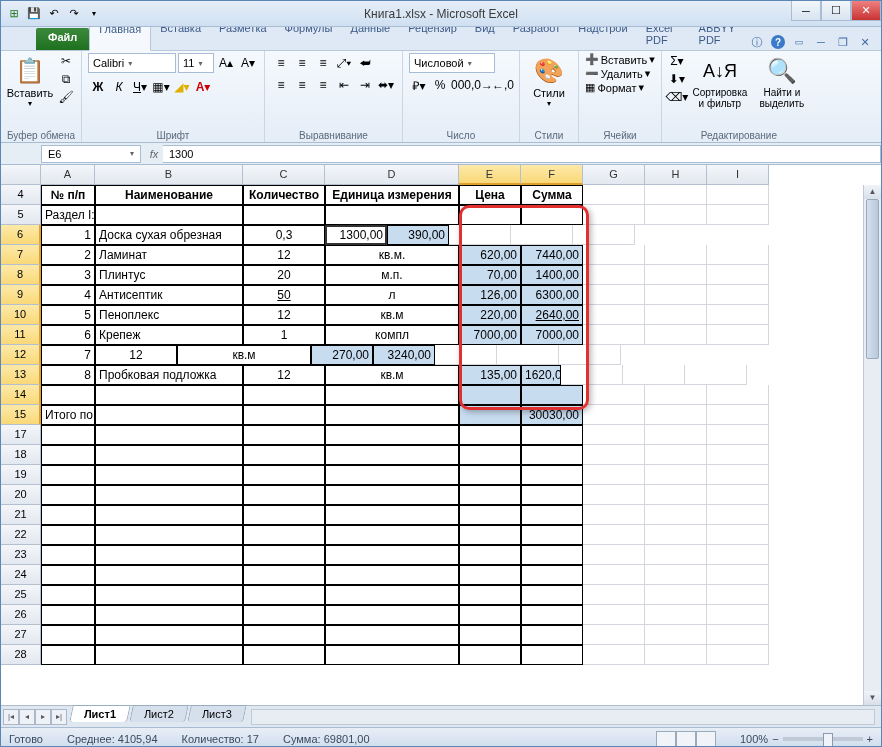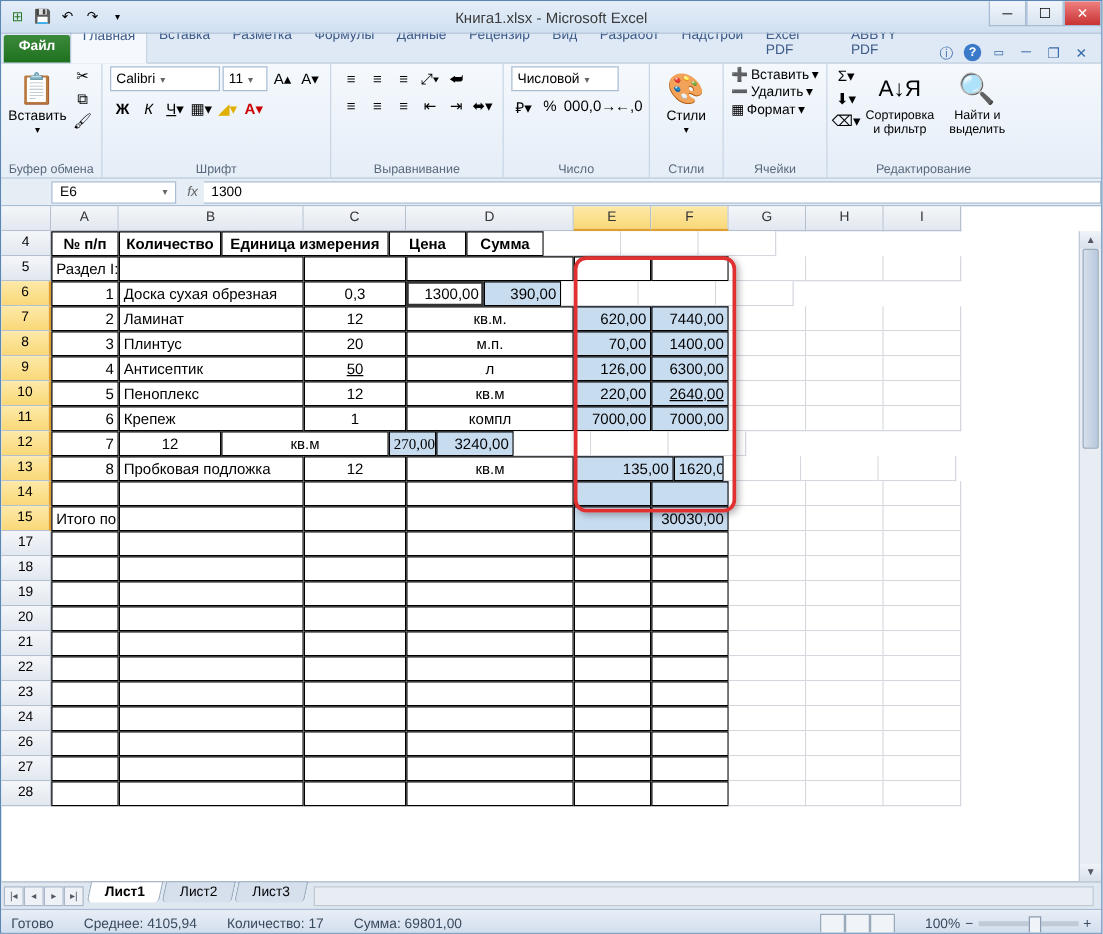--- a/index.html
+++ b/index.html
@@ -23,21 +23,21 @@
     position: relative;
   }
   .ql { display: flex; gap: 2px; padding: 0 4px; align-items: center; }
   .ql-ico { width: 18px; height: 18px; display:flex;align-items:center;justify-content:center;border-radius:2px;}
   .title-text { position:absolute; left:50%; transform:translateX(-50%); color:#3b3b3b; font-size:12px;}
   .win-controls { position:absolute; right:0; top:0; display:flex; }
   .win-btn { width:30px; height:20px; display:flex;align-items:center;justify-content:center;background:linear-gradient(#f2f6fb,#d8e4f0);border:1px solid #a8bcd4;border-top:none;}
   .win-btn.close{background:linear-gradient(#f08080,#c83232);color:#fff;}
   
   .ribbon-tabs { display:flex; height:24px; background:#dfe9f5; border-bottom:1px solid #b8c8da; align-items:flex-end; padding-left:2px;}
-  .file-tab{background:linear-gradient(#3c8a3c,#1e701e);color:#fff;height:22px;padding:3px 12px;font-weight:bold;border-radius:2px 2px 0 0;}
+  .file-tab{background:linear-gradient(#3c8a3c,#1e701e);color:#fff;height:22px;padding:3px 12px;font-weight:bold;border-radius:2px 2px 0 0;margin-left:33px;}
   .tab{padding:4px 9px;color:#3b5a88;cursor:pointer;font-size:11px;}
   .tab.active{background:#f5f9fd;border:1px solid #b8c8da;border-bottom:1px solid #f5f9fd;border-radius:3px 3px 0 0;margin-bottom:-1px;}
   .help-area{margin-left:auto;display:flex;gap:6px;padding-right:8px;align-items:center;}
   .help-ico{width:16px;height:16px;display:flex;align-items:center;justify-content:center;color:#3b6ca8;}
   
   .ribbon{height:92px;background:linear-gradient(#f5f9fd,#e5edf7);border-bottom:1px solid #a8bcd4;display:flex;}
   .group{border-right:1px solid #c8d6e6;padding:2px 6px 0 6px;display:flex;flex-direction:column;justify-content:space-between;}
   .group-body{display:flex;align-items:flex-start;gap:4px;flex:1;}
   .group-label{text-align:center;font-size:10px;color:#5a6a7d;padding:1px 0;position:relative;}
   .big-btn{display:flex;flex-direction:column;align-items:center;width:46px;padding-top:2px;}
@@ -282,20 +282,21 @@
       <div class="colhead sel" style="width: 62px;">E</div>
       <div class="colhead sel" style="width: 62px;">F</div>
       <div class="colhead" style="width: 62px;">G</div>
       <div class="colhead" style="width: 62px;">H</div>
       <div class="colhead" style="width: 62px;">I</div>
     </div>
   <div id="gridbody">
       <div class="gridrow">
         <div class="rowhead">4</div>
         <div class="cell hdr" style="width: 54px;">№ п/п</div>
+        <div class="cell hdr" style="width: 148px;">Наименование</div>
         <div class="cell hdr" style="width: 82px;">Количество</div>
         <div class="cell hdr" style="width: 134px;">Единица измерения</div>
         <div class="cell hdr" style="width: 62px;">Цена</div>
         <div class="cell hdr" style="width: 62px;">Сумма</div>
         <div class="cell " style="width: 62px;"></div>
         <div class="cell " style="width: 62px;"></div>
         <div class="cell " style="width: 62px;"></div>
       </div>
       <div class="gridrow">
         <div class="rowhead">5</div>
@@ -378,33 +379,33 @@
         <div class="cell bord num selbg" style="width: 62px;">7000,00</div>
         <div class="cell " style="width: 62px;"></div>
         <div class="cell " style="width: 62px;"></div>
         <div class="cell " style="width: 62px;"></div>
       </div>
       <div class="gridrow">
         <div class="rowhead sel">12</div>
         <div class="cell bord num" style="width: 54px;">7</div>
         <div class="cell bord ctr" style="width: 82px;">12</div>
         <div class="cell bord ctr" style="width: 134px;">кв.м</div>
-        <div class="cell bord num selbg" style="width: 38px; font-family: Liberation Serif, serif;">270,00</div>
+        <div class="cell bord num selbg" style="width: 62px;">270,00</div>
         <div class="cell bord num selbg" style="width: 62px;">3240,00</div>
         <div class="cell " style="width: 62px;"></div>
         <div class="cell " style="width: 62px;"></div>
         <div class="cell " style="width: 62px;"></div>
       </div>
       <div class="gridrow">
         <div class="rowhead sel">13</div>
         <div class="cell bord num" style="width: 54px;">8</div>
         <div class="cell bord" style="width: 148px;">Пробковая подложка</div>
         <div class="cell bord ctr" style="width: 82px;">12</div>
         <div class="cell bord ctr" style="width: 134px;">кв.м</div>
-        <div class="cell bord num selbg" style="width: 80px;">135,00</div>
+        <div class="cell bord num selbg" style="width: 62px;">135,00</div>
         <div class="cell bord num selbg" style="width: 40px;">1620,00</div>
         <div class="cell " style="width: 62px;"></div>
         <div class="cell " style="width: 62px;"></div>
         <div class="cell " style="width: 62px;"></div>
       </div>
       <div class="gridrow">
         <div class="rowhead sel">14</div>
         <div class="cell bord" style="width: 54px;"></div>
         <div class="cell bord" style="width: 148px;"></div>
         <div class="cell bord" style="width: 82px;"></div>
@@ -506,20 +507,32 @@
         <div class="cell bord" style="width: 82px;"></div>
         <div class="cell bord" style="width: 134px;"></div>
         <div class="cell bord" style="width: 62px;"></div>
         <div class="cell bord" style="width: 62px;"></div>
         <div class="cell " style="width: 62px;"></div>
         <div class="cell " style="width: 62px;"></div>
         <div class="cell " style="width: 62px;"></div>
       </div>
       <div class="gridrow">
         <div class="rowhead">24</div>
+        <div class="cell bord" style="width: 54px;"></div>
+        <div class="cell bord" style="width: 148px;"></div>
+        <div class="cell bord" style="width: 82px;"></div>
+        <div class="cell bord" style="width: 134px;"></div>
+        <div class="cell bord" style="width: 62px;"></div>
+        <div class="cell bord" style="width: 62px;"></div>
+        <div class="cell " style="width: 62px;"></div>
+        <div class="cell " style="width: 62px;"></div>
+        <div class="cell " style="width: 62px;"></div>
+      </div>
+      <div class="gridrow">
+        <div class="rowhead">25</div>
         <div class="cell bord" style="width: 54px;"></div>
         <div class="cell bord" style="width: 148px;"></div>
         <div class="cell bord" style="width: 82px;"></div>
         <div class="cell bord" style="width: 134px;"></div>
         <div class="cell bord" style="width: 62px;"></div>
         <div class="cell bord" style="width: 62px;"></div>
         <div class="cell " style="width: 62px;"></div>
         <div class="cell " style="width: 62px;"></div>
         <div class="cell " style="width: 62px;"></div>
       </div>

